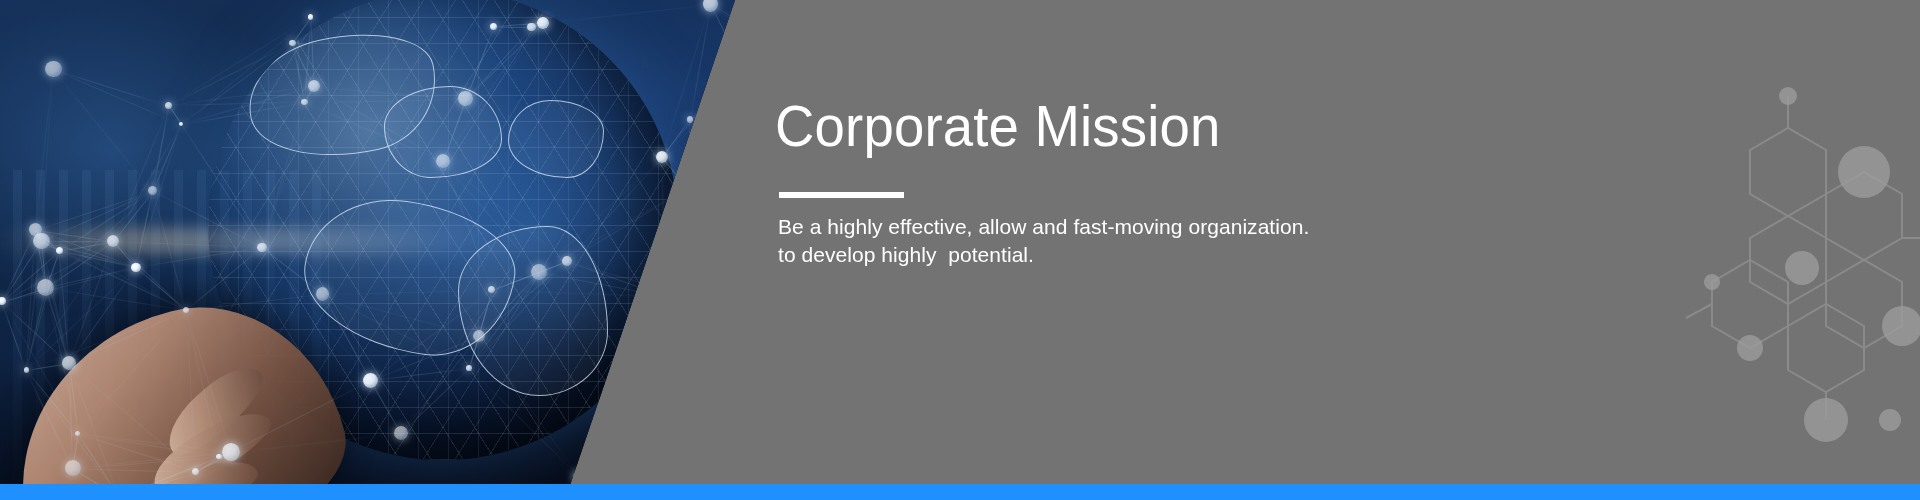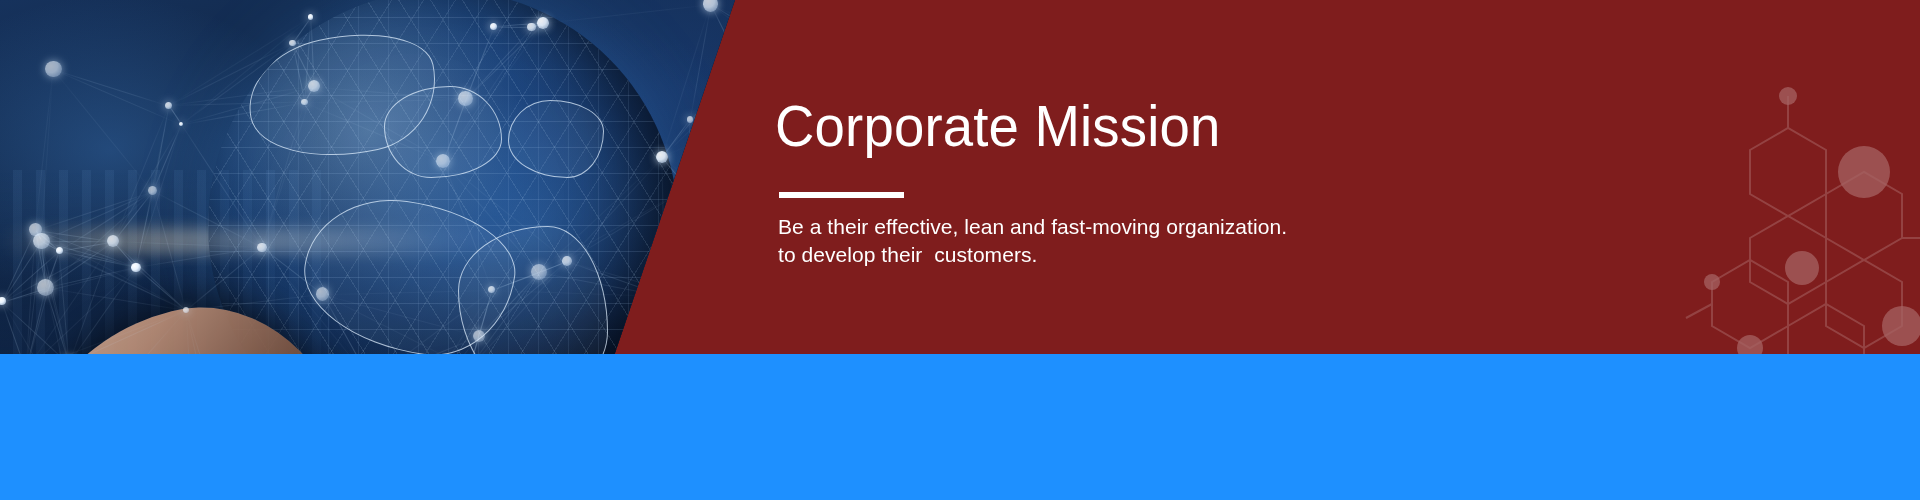--- a/index.html
+++ b/index.html
@@ -5,23 +5,23 @@
   * { margin:0; padding:0; box-sizing:border-box; }
   html, body {
     width:1920px; height:500px;
     overflow:hidden;
     background:#1E90FF;
     font-family:"Liberation Sans", sans-serif;
   }
 
   .banner {
     position:relative;
-    width:1920px; height:354px;
+    width:1920px; height:484px;
     overflow:hidden;
-    background:#7f1d1d;
+    background:#737373;
   }
 
   
   .photo-panel {
     position:absolute;
     left:0; top:0;
     width:920px; height:500px;
     overflow:hidden;
     
     clip-path: polygon(0 0, 735px 0, 565px 500px, 0 500px);
@@ -518,18 +518,18 @@
       <circle cx="440" cy="420" r="11"></circle>
     </g>
   </svg>
 
   <div class="content">
     <div class="title">Corporate Mission</div>
 
     <div class="divider"></div>
 
     <div class="body-text">
-      <div class="body-line">Be a their effective, lean and fast-moving organization.</div>
-      <div class="body-line">to develop their  customers.</div>
+      <div class="body-line">Be a highly effective, allow and fast-moving organization.</div>
+      <div class="body-line">to develop highly  potential.</div>
     </div>
   </div>
 
 </div>
 
 </body></html>

